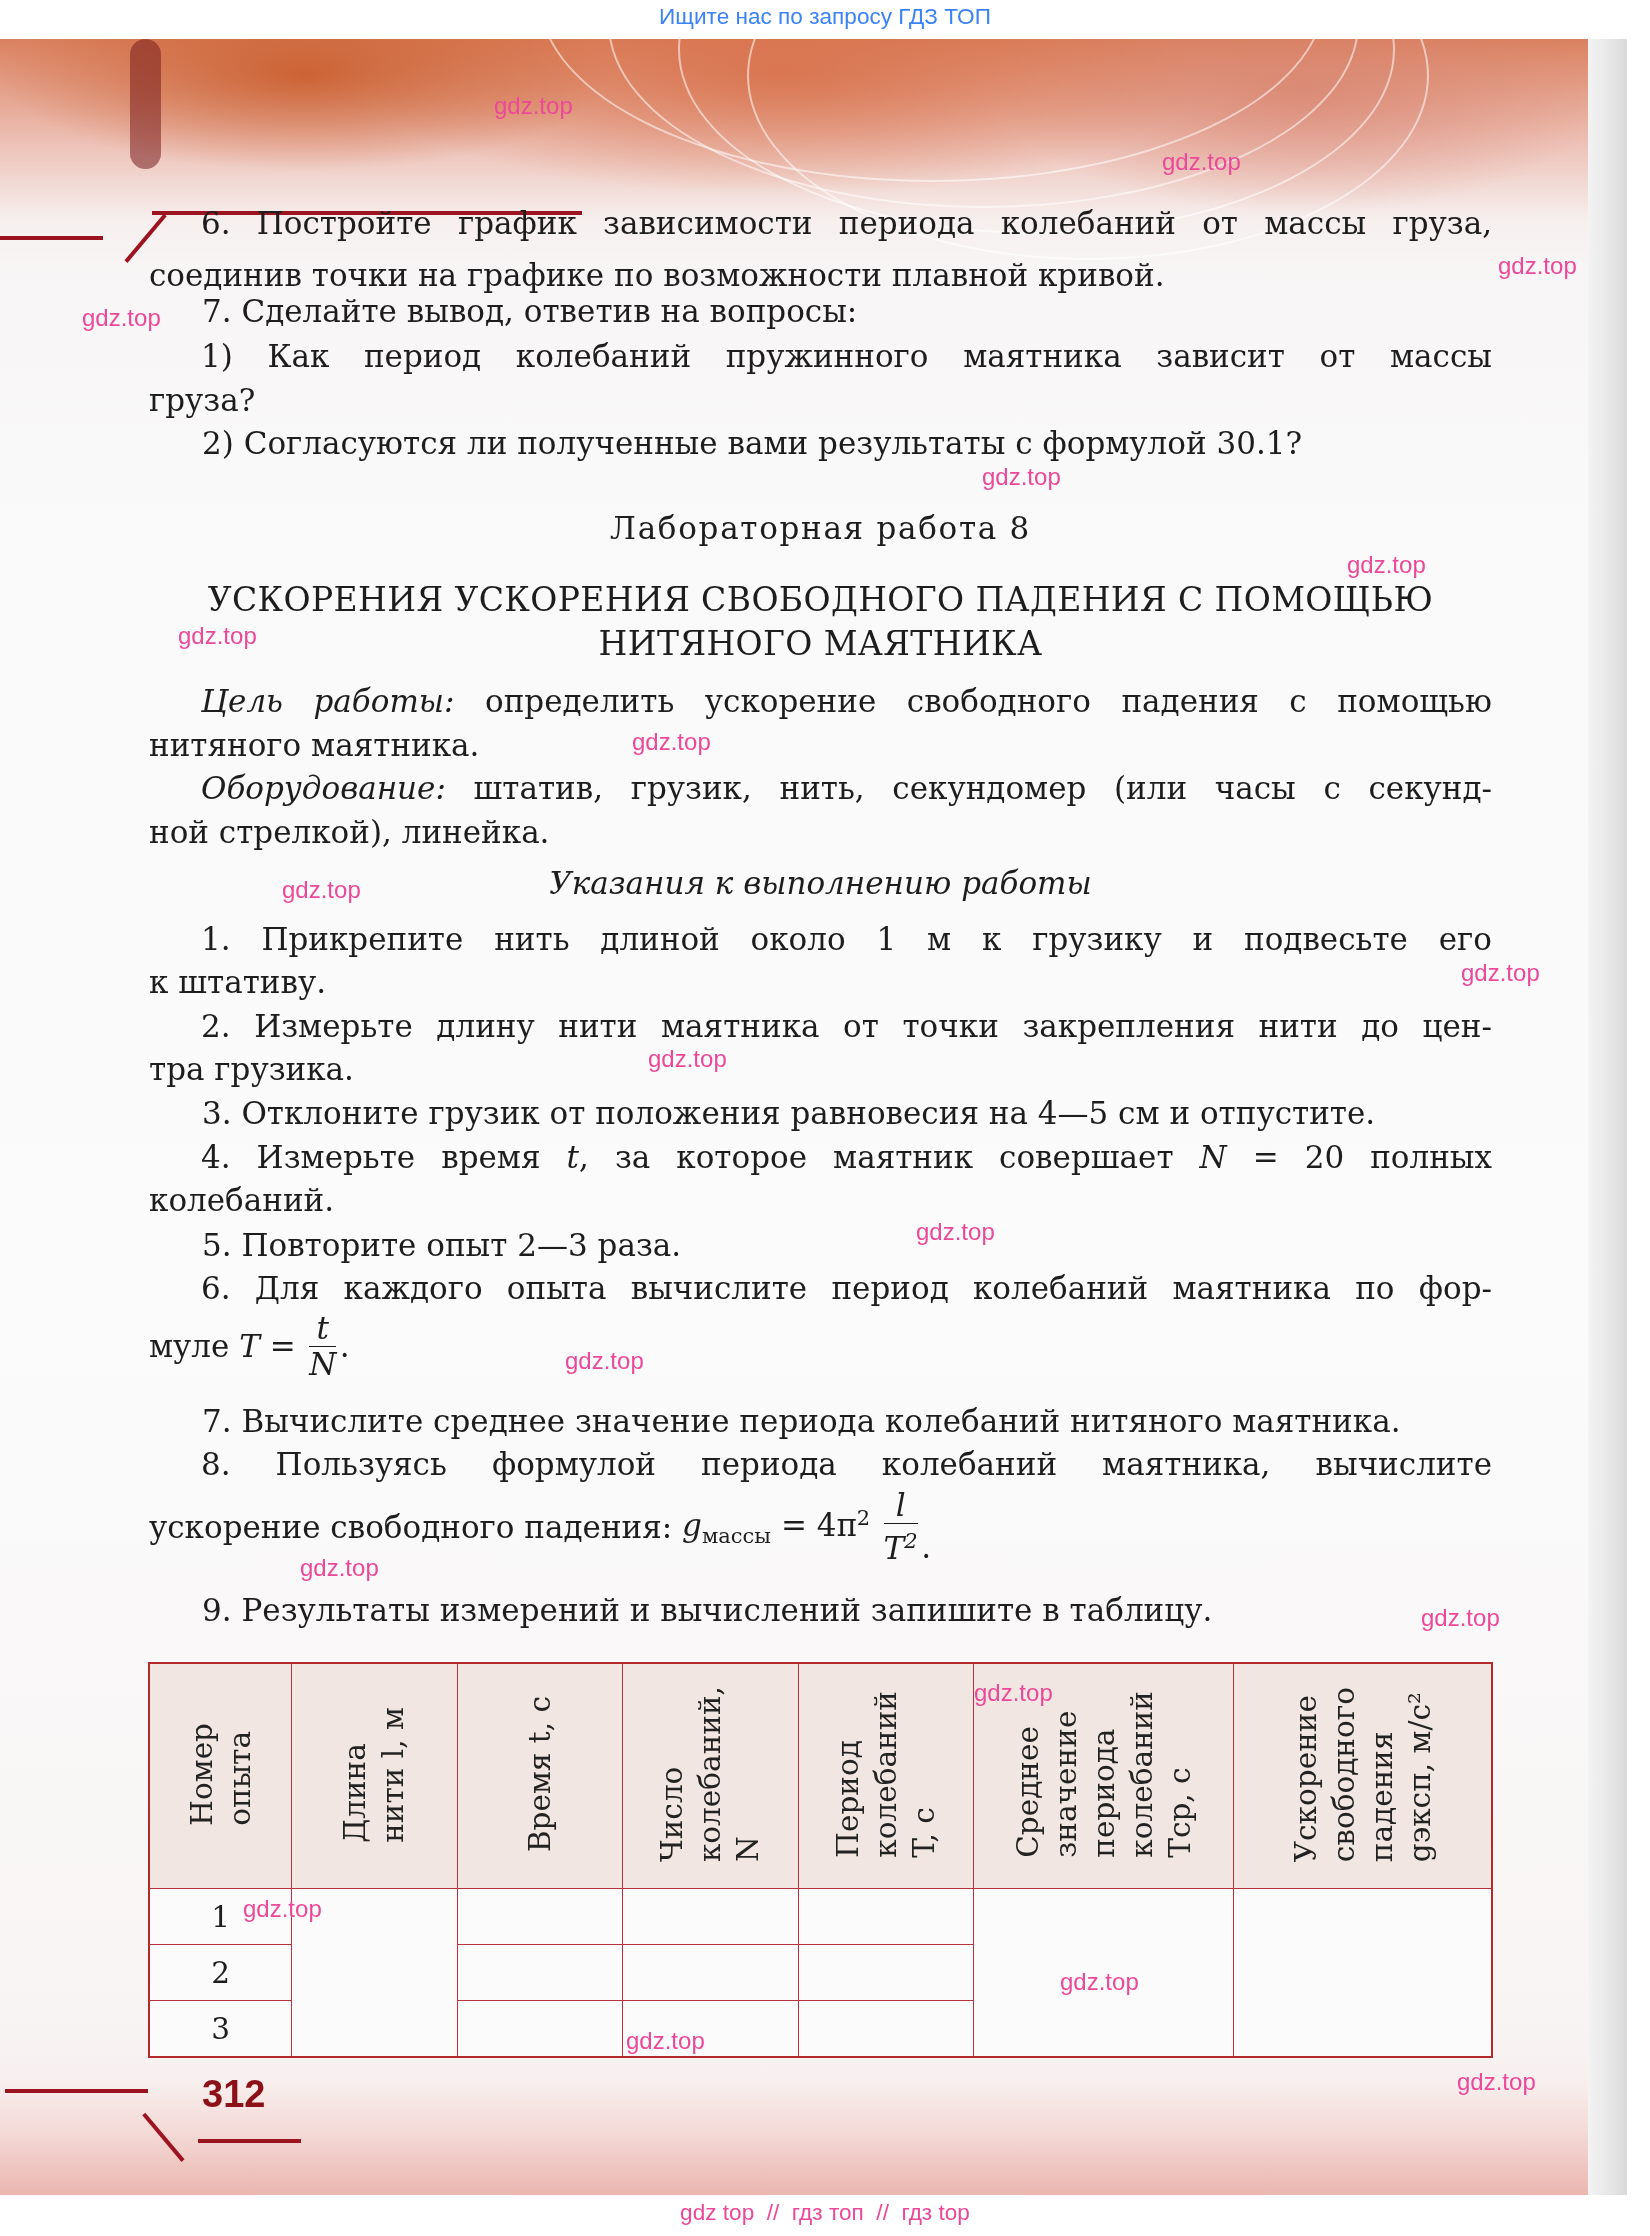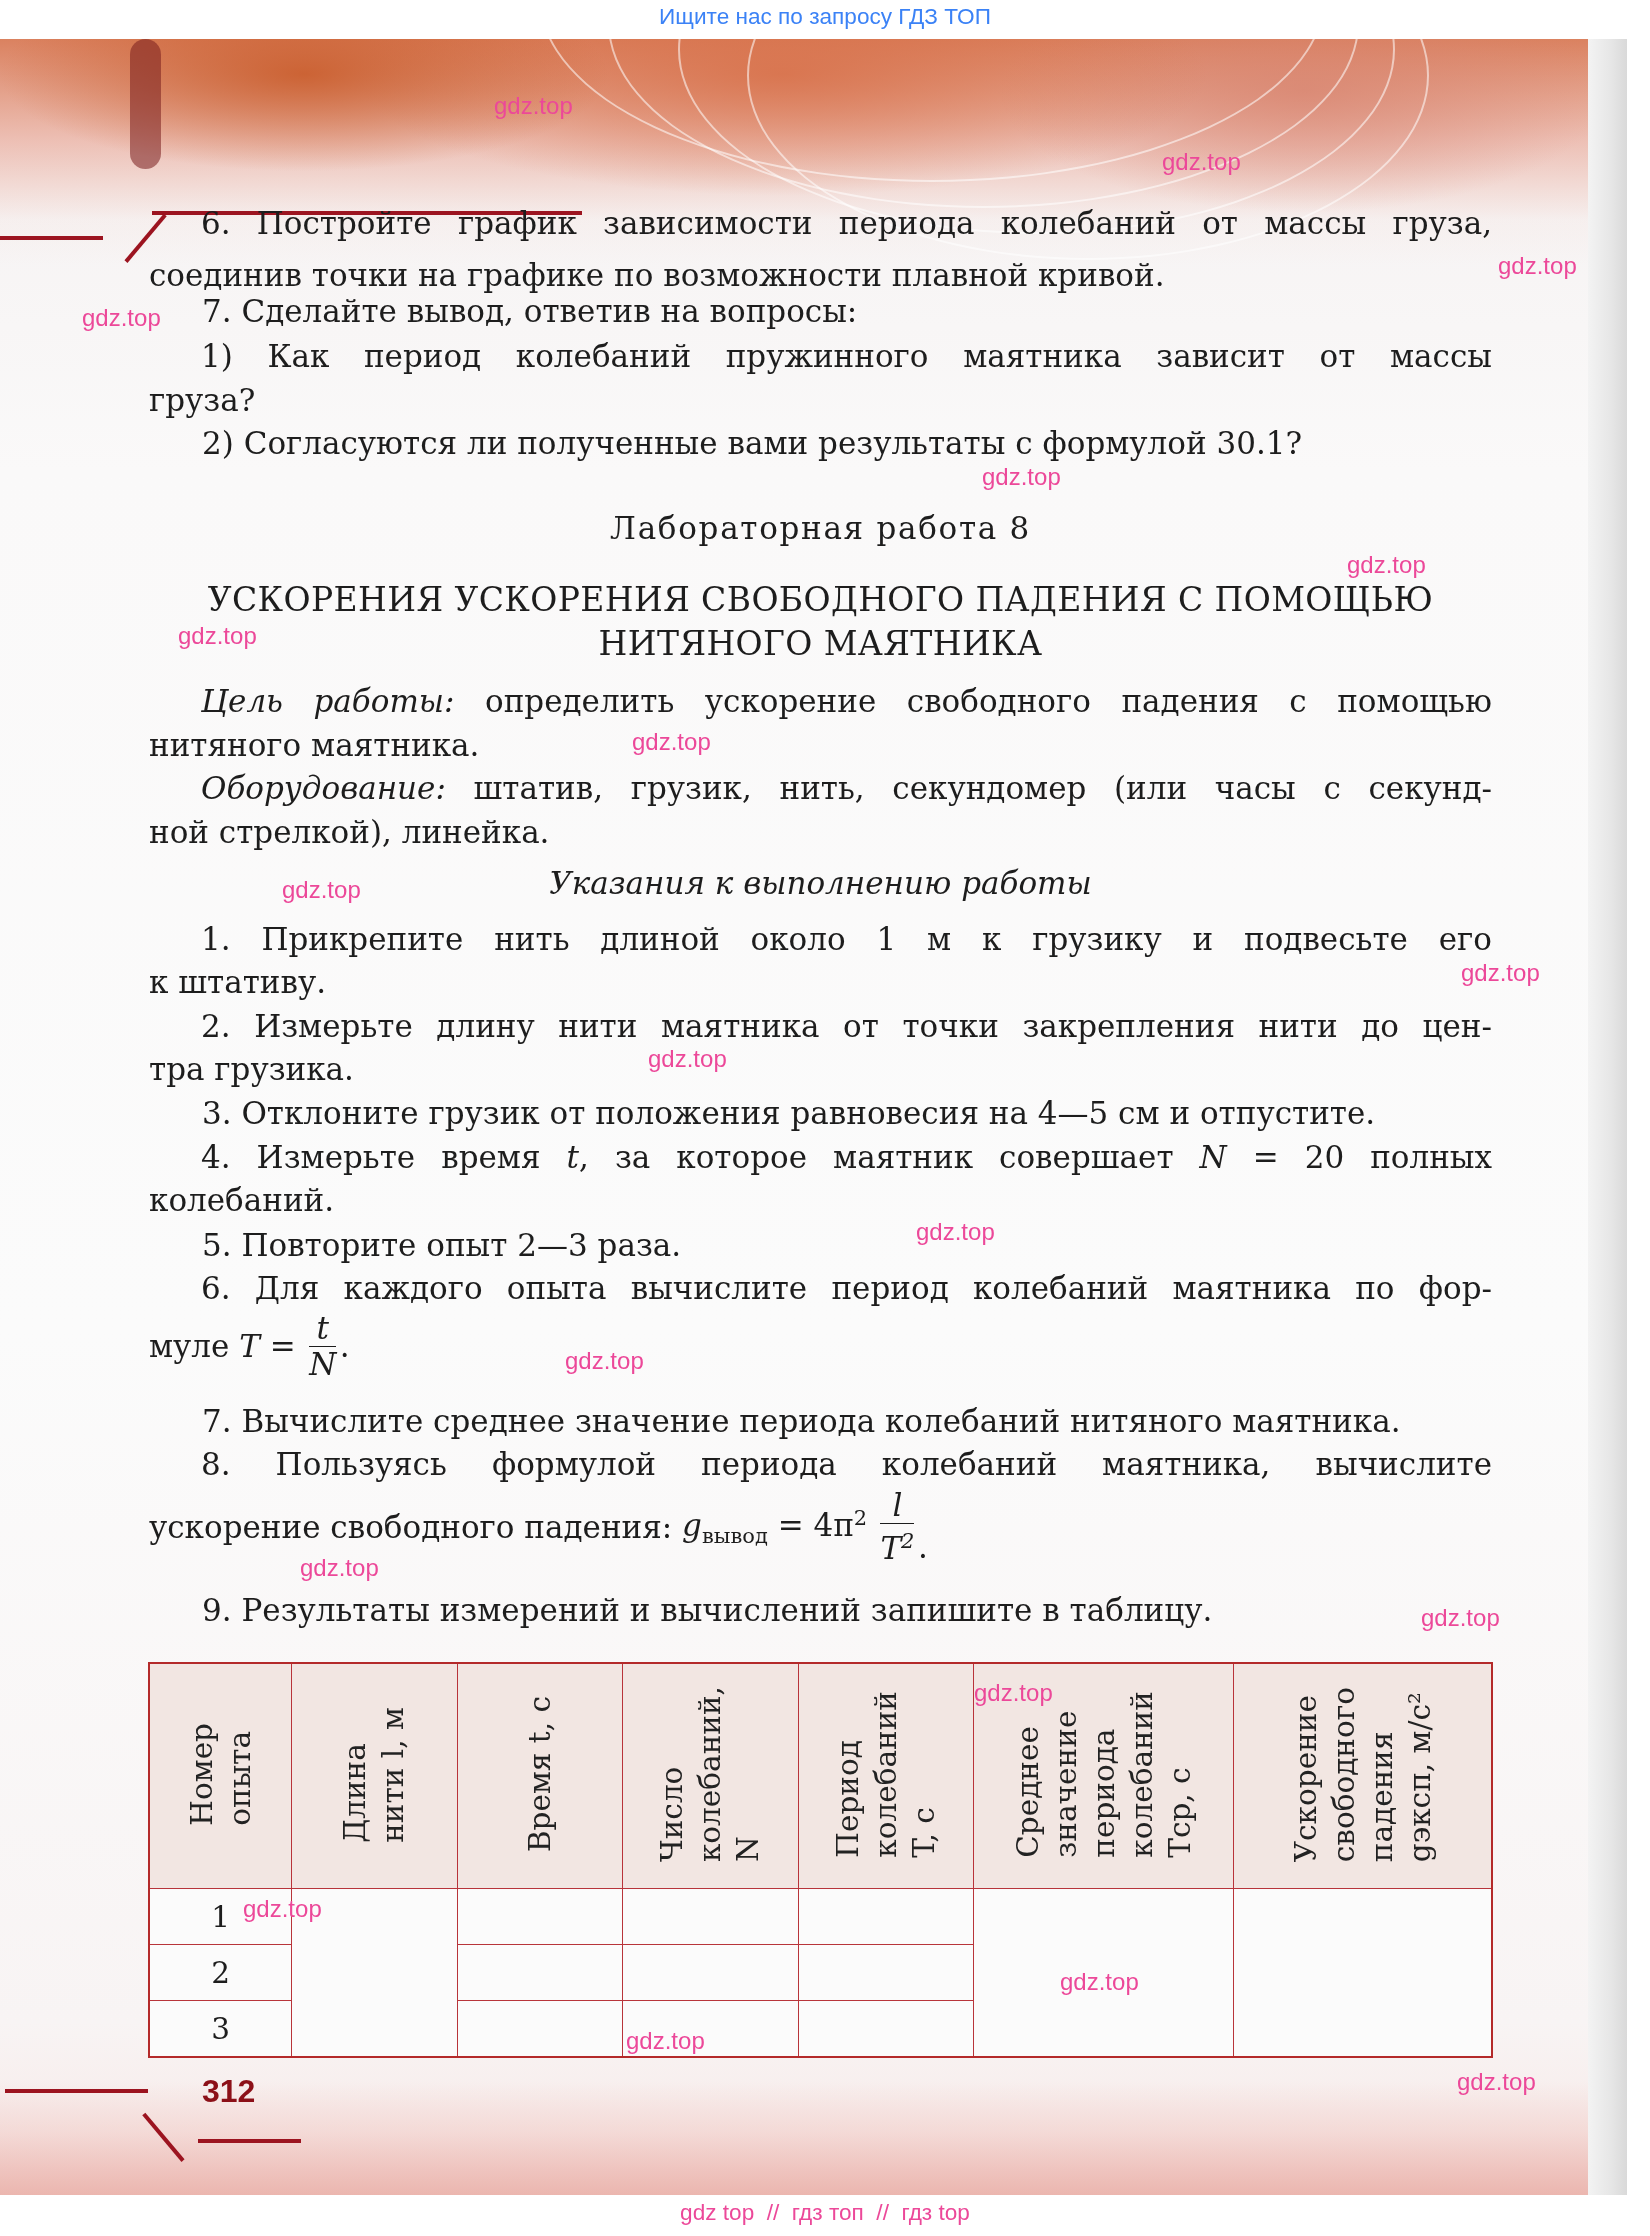--- a/index.html
+++ b/index.html
@@ -34,21 +34,21 @@
   .frac .num { display:block; border-bottom:1.7px solid #1d1d1d; padding:0 5.2px; }
   .frac .den { display:block; }
   sub, sup { font-size:21px; }
   table.lab { position:absolute; left:148px; top:1662px; width:1345px; border-collapse:collapse;
               border:2.6px solid #b42a2a; }
   table.lab td, table.lab th { border:1.7px solid #b8343a; padding:0; }
   table.lab thead th { height:224px; background:#f2e6e2; font-weight:normal; vertical-align:middle; }
   .vert { writing-mode:vertical-rl; transform:rotate(180deg); display:inline-block; text-align:left;
           font-size:29.5px; line-height:38px; white-space:pre-line; color:#222; }
   table.lab tbody td { height:55px; background:#fbfbfb; text-align:center; font-size:29.5px; }
-  .pagenum { position:absolute; left:202px; top:2073px; font-family:"Liberation Sans",sans-serif; font-weight:bold; font-size:32px; color:#8c1018; }
+  .pagenum { position:absolute; left:202px; top:2073px; font-family:"Liberation Sans",sans-serif; font-weight:bold; font-size:38px; color:#8c1018; }
   .footer-text { position:absolute; left:0; width:1650px; top:2200px; text-align:center;
      font-family:"Liberation Sans",sans-serif; font-size:22.6px; }
 </style>
 </head>
 <body>
 
 <div class="banner">
   <div class="banner-text" style="color:#3b82f6;">Ищите нас по запросу ГДЗ ТОП</div>
 </div>
 
@@ -94,21 +94,21 @@
 <div class="txt" style="left:149px;top:1179px;">колебаний.</div>
 <div class="txt" style="left:202px;top:1224px;">5. Повторите опыт 2—3 раза.</div>
 <div class="just" style="top:1267px;padding-left:52px;width:1291px;">6. Для каждого опыта вычислите период колебаний маятника по фор-</div>
 <div class="txt" style="left:149px;top:1311px;line-height:37px;">
   <span style="vertical-align:middle;">муле </span><span class="ital" style="vertical-align:middle;">T =</span>
   <span class="frac"><span class="num">t</span><span class="den">N</span></span><span style="vertical-align:middle;">.</span>
 </div>
 <div class="txt" style="left:202px;top:1400px;">7. Вычислите среднее значение периода колебаний нитяного маятника.</div>
 <div class="just" style="top:1443px;padding-left:52px;width:1291px;">8. Пользуясь формулой периода колебаний маятника, вычислите</div>
 <div class="txt" style="left:149px;top:1488px;line-height:37px;">
-  <span style="vertical-align:middle;">ускорение свободного падения: </span><span style="vertical-align:middle;"><span class="ital">g</span><sub>вывод</sub><span> = 4π</span><sup>2</sup></span>
+  <span style="vertical-align:middle;">ускорение свободного падения: </span><span style="vertical-align:middle;"><span class="ital">g</span><sub>массы</sub><span> = 4π</span><sup>2</sup></span>
   <span class="frac"><span class="num">l</span><span class="den"><span>T</span><sup>2</sup></span></span><span style="vertical-align:bottom;">.</span>
 </div>
 <div class="txt" style="left:202px;top:1589px;">9. Результаты измерений и вычислений запишите в таблицу.</div>
 
 <table class="lab">
   <colgroup>
     <col style="width:143px">
       <col style="width:166px">
       <col style="width:166px">
       <col style="width:176px">

